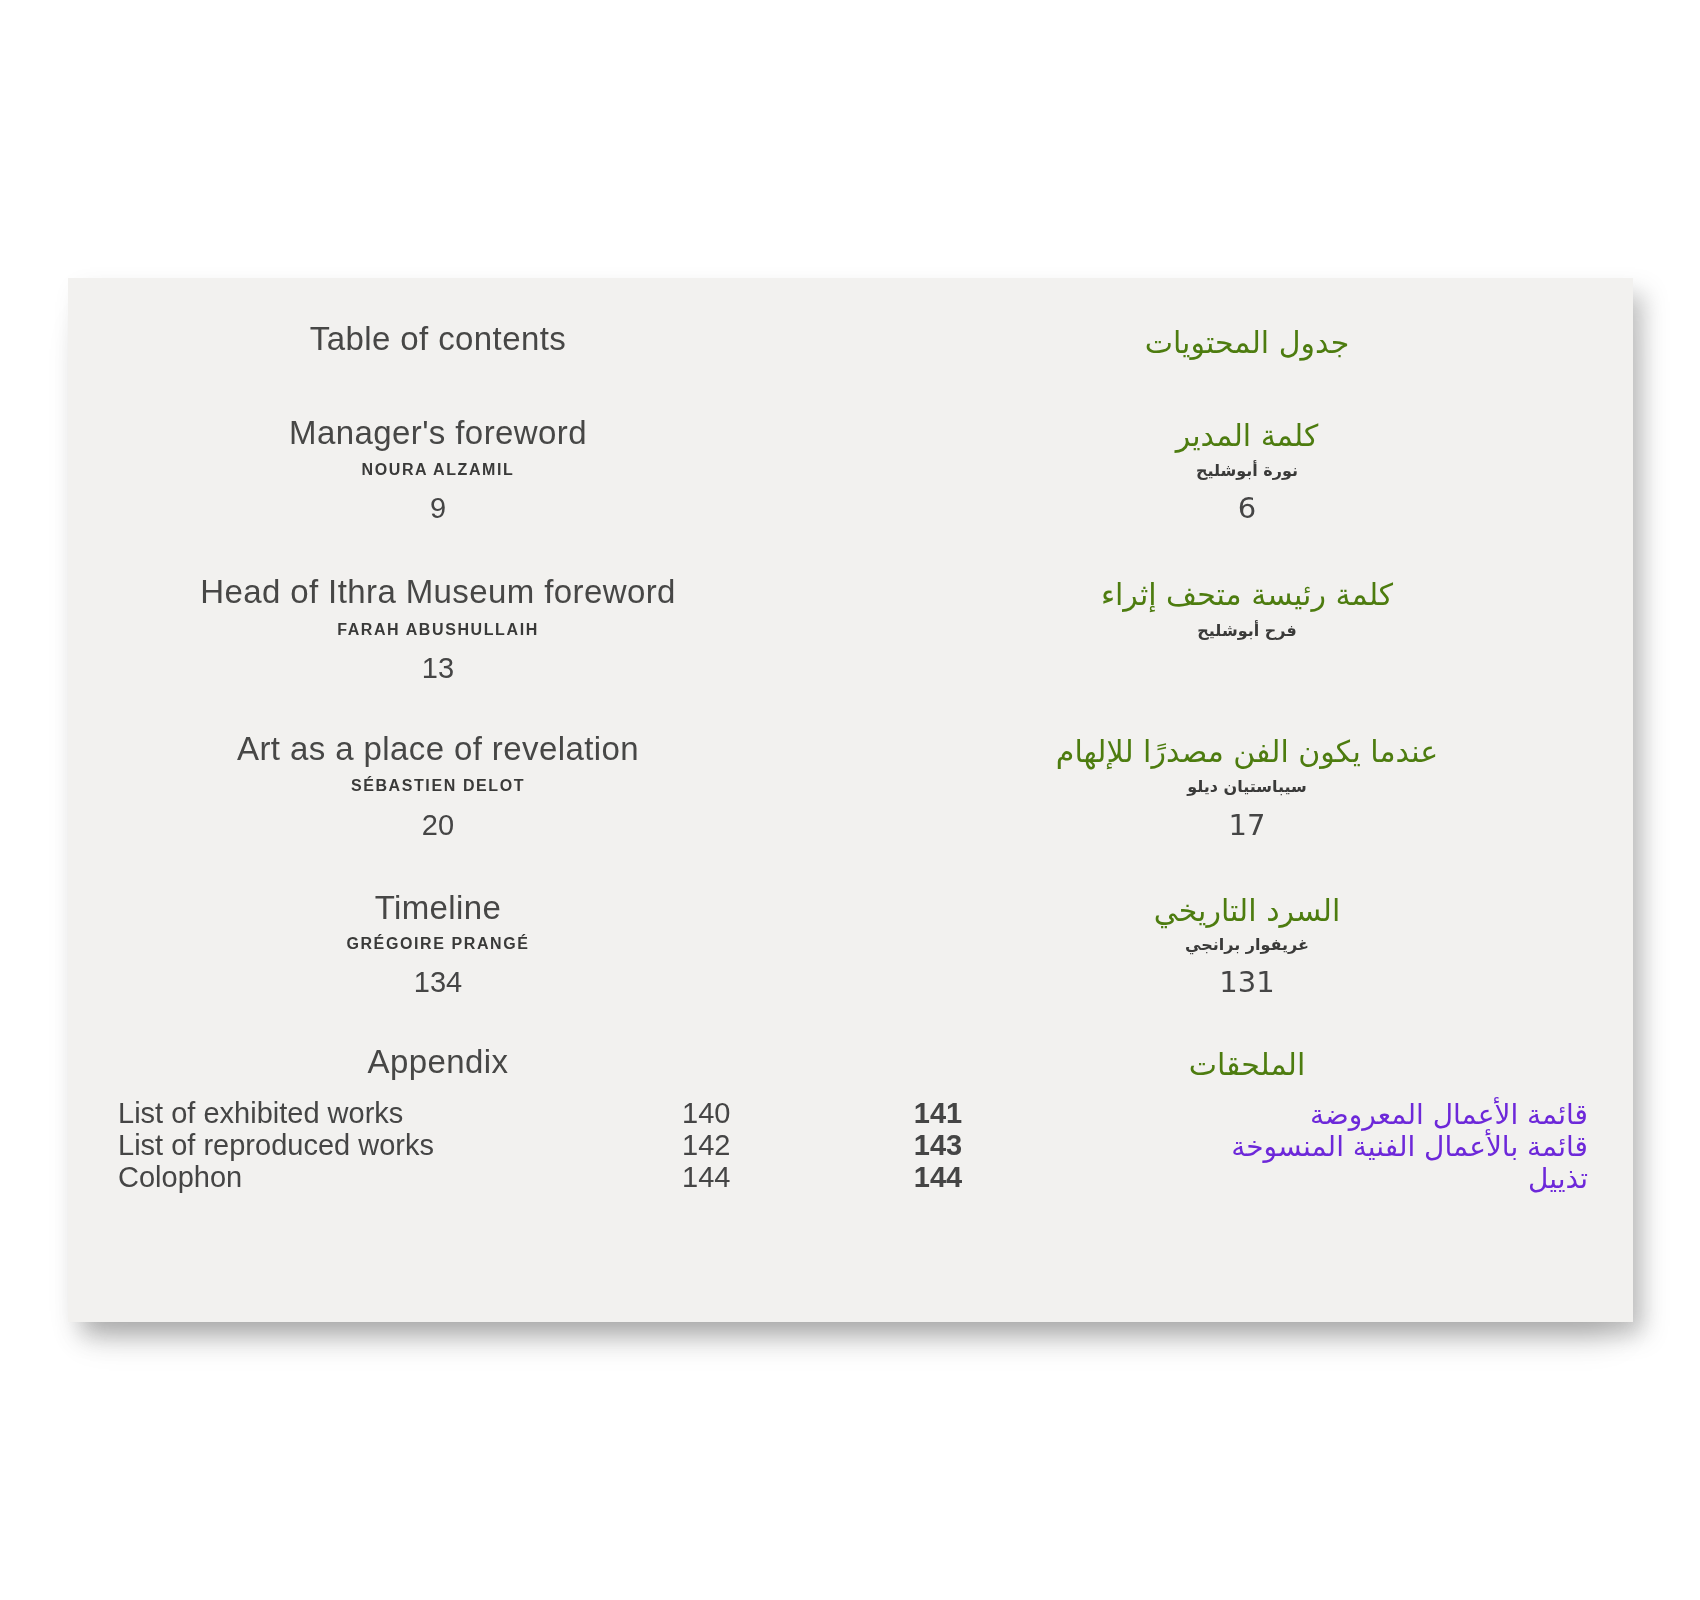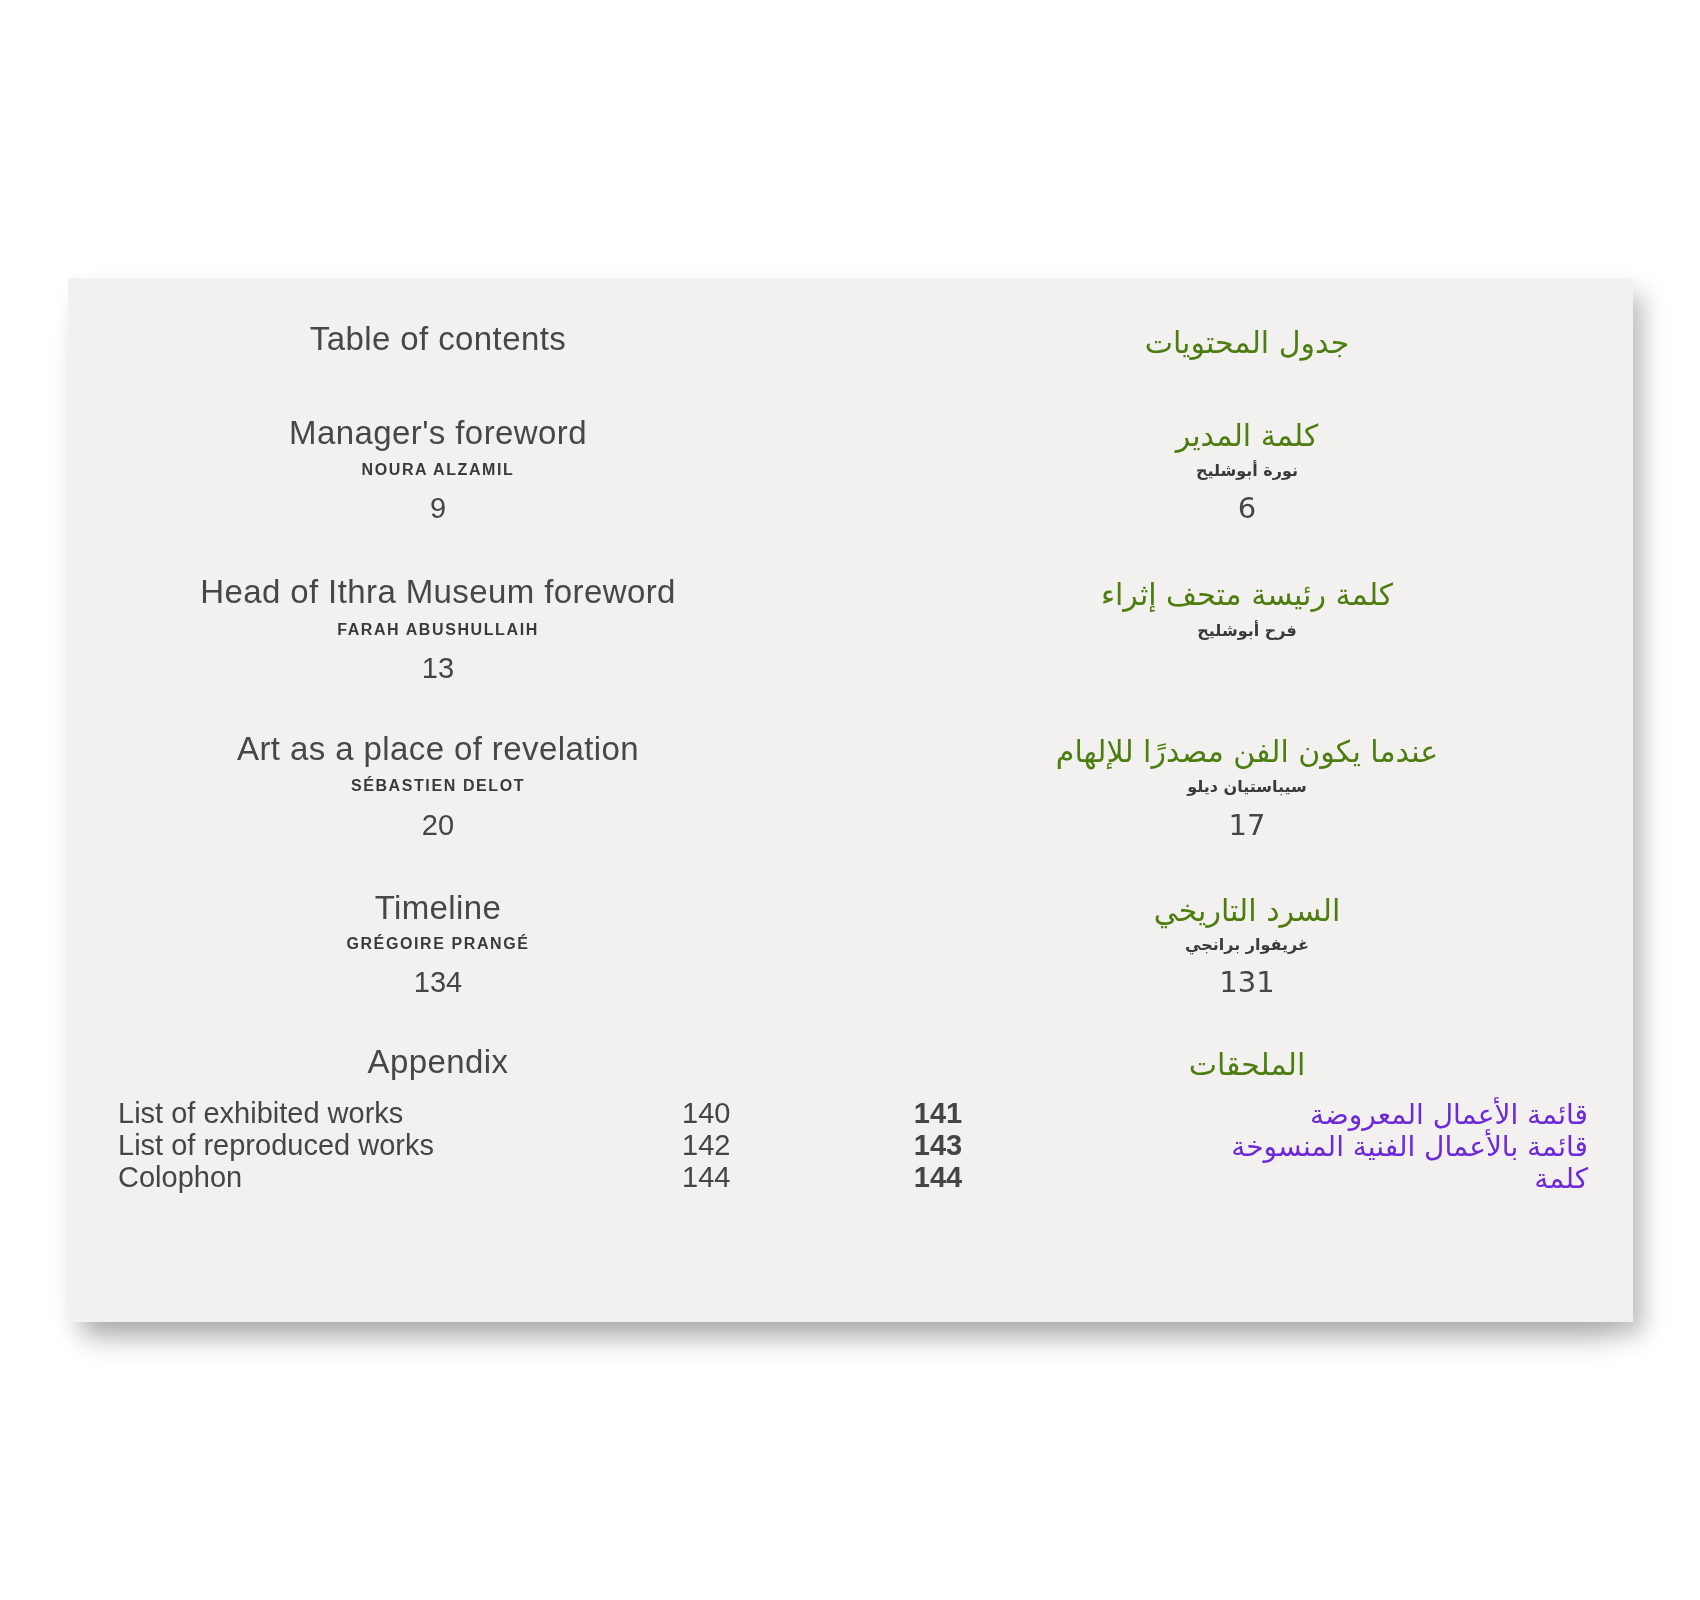--- a/index.html
+++ b/index.html
@@ -169,16 +169,16 @@
     <div class="line alist-ar" style="top:836px">قائمة الأعمال المعروضة</div>
 
     <div class="line alist-en" style="top:867px">List of reproduced works</div>
     <div class="line anum1" style="top:867px">142</div>
     <div class="line anum2" style="top:867px">143</div>
     <div class="line alist-ar" style="top:868px">قائمة بالأعمال الفنية المنسوخة</div>
 
     <div class="line alist-en" style="top:899px">Colophon</div>
     <div class="line anum1" style="top:899px">144</div>
     <div class="line anum2" style="top:899px">144</div>
-    <div class="line alist-ar" style="top:900px">كلمة</div>
+    <div class="line alist-ar" style="top:900px">تذييل</div>
 
   </div>
 </div>
 
 </body></html>

